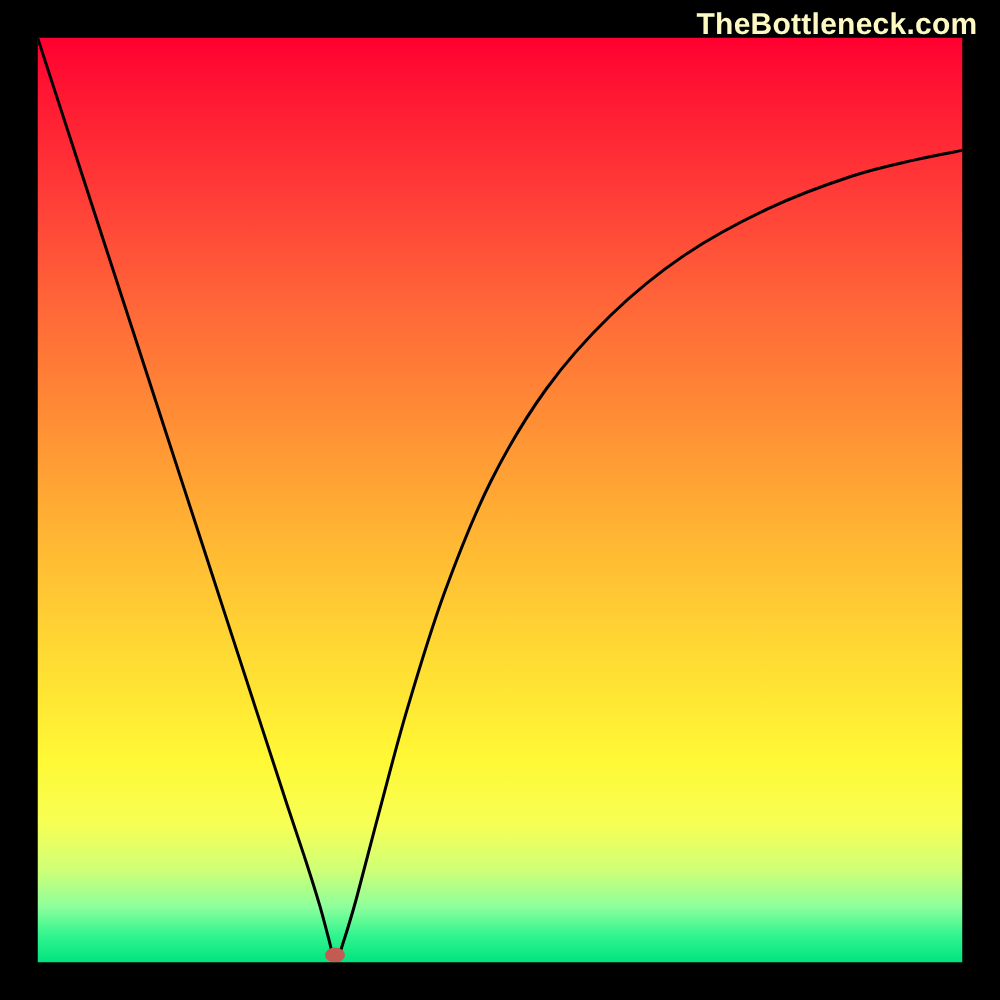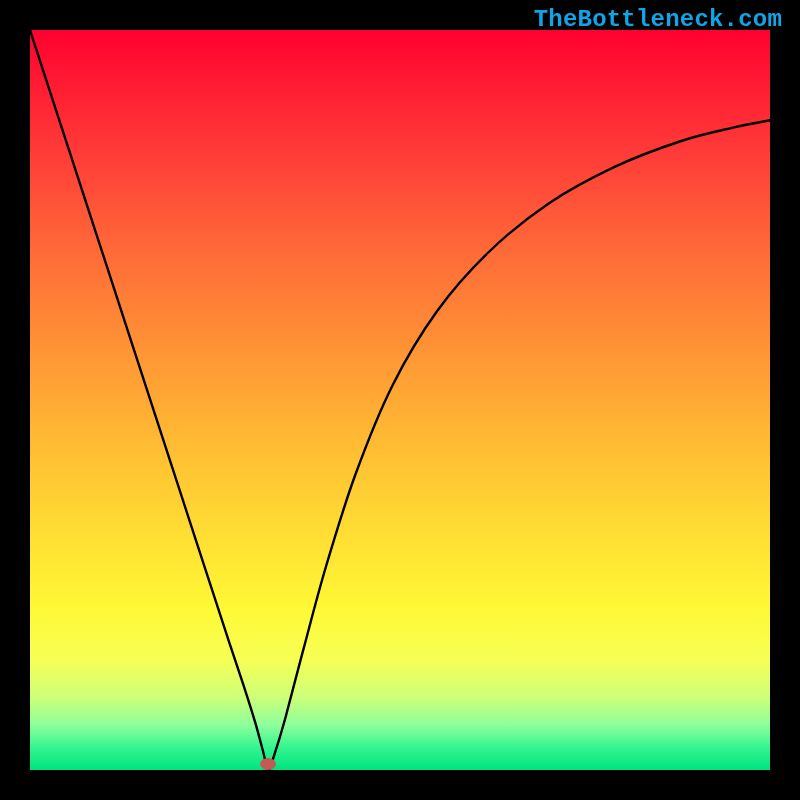--- a/index.html
+++ b/index.html
@@ -13,24 +13,24 @@
   .frame {
     position: relative;
     width: 800px;
     height: 800px;
     background: #000;
   }
   .watermark {
     position: absolute;
     top: 6px;
     right: 18px;
-    font-family: Liberation Mono, monospace;
+    font-family: Liberation Sans, sans-serif;
     font-size: 24px;
     font-weight: 600;
-    color: #0ea5e9;
+    color: #fef9c3;
     letter-spacing: 0.2px;
     z-index: 5;
   }
   .plot-area {
     position: absolute;
     left: 30px;
     top: 30px;
     width: 740px;
     height: 740px;
     overflow: hidden;

